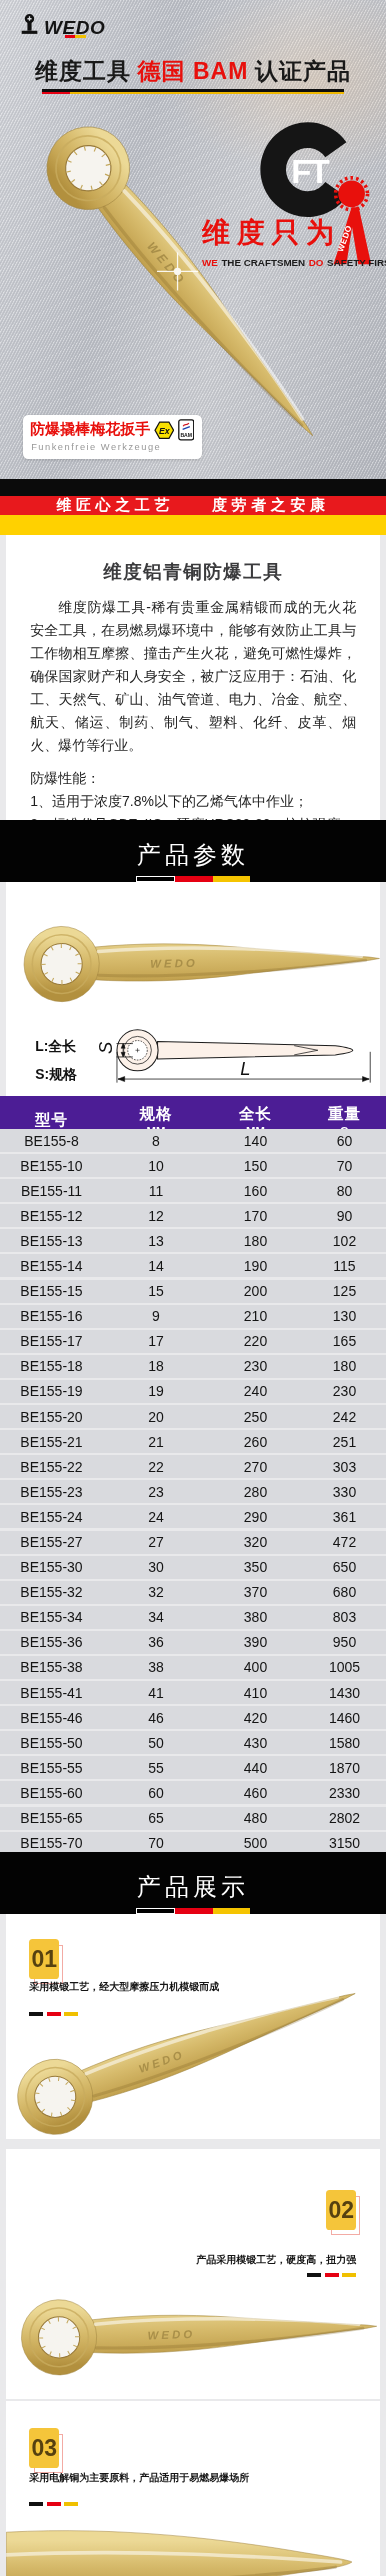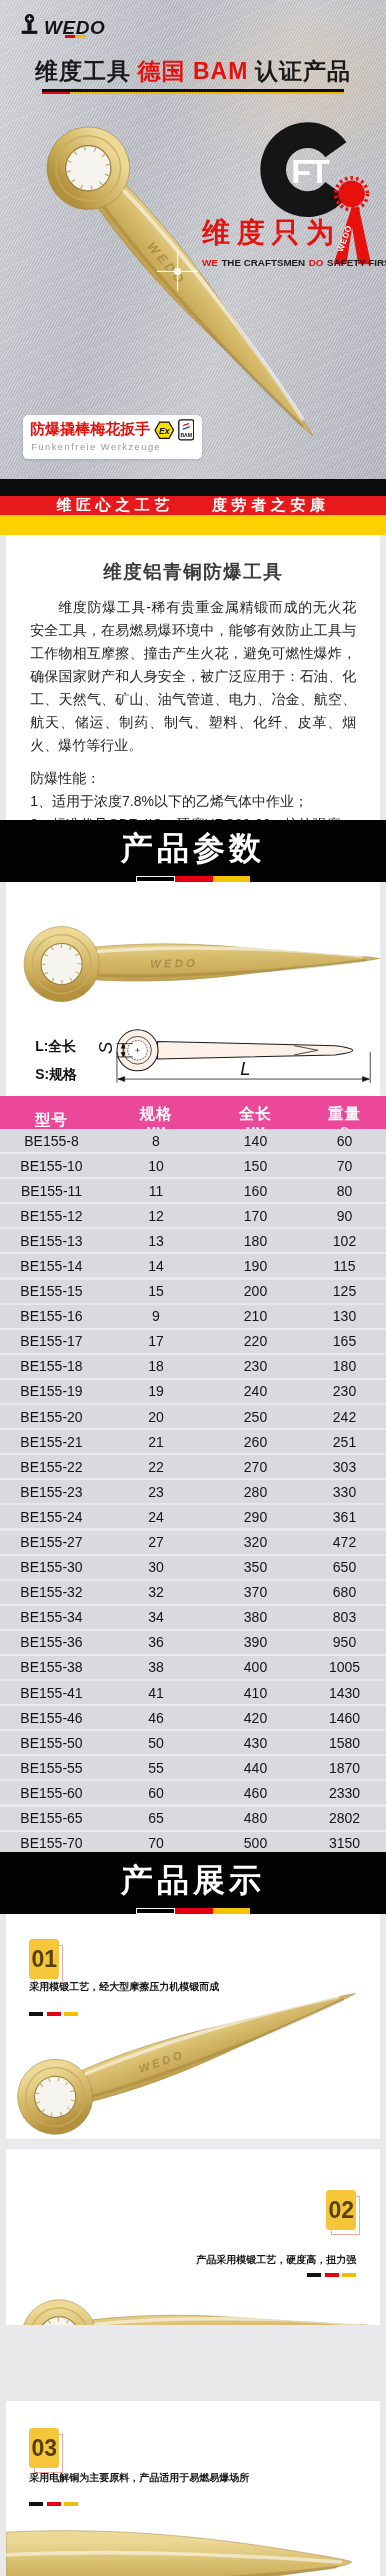--- a/index.html
+++ b/index.html
@@ -43,45 +43,45 @@
   .card{position:absolute;left:6.2px;width:374px;background:#fff;overflow:hidden;}
 
   
   .intro-card{top:535px;height:285px;}
   .intro-title{margin-top:24px;text-align:center;font-size:18.5px;font-weight:800;color:#3b3b3d;letter-spacing:1.5px;}
   .intro-par{margin:12.4px 24px 0 24px;font-size:14px;line-height:23px;color:#1f1f1f;text-align:justify;text-indent:2em;}
   .perf{margin:9.3px 24px 0 24px;font-size:14px;line-height:23px;color:#1f1f1f;}
 
   
   .black-banner{position:absolute;left:0;width:386px;height:62px;background:#030303;text-align:center;}
-  .bb-label{padding-top:6.7px;font-size:32px;font-weight:700;color:#fff;letter-spacing:4.1px;}
+  .bb-label{padding-top:6.7px;font-size:24px;font-weight:400;color:#fff;letter-spacing:4.1px;margin-top:12px;}
   .bb-flag{width:114px;height:5.2px;margin:5.7px auto 0;display:flex;}
   .bf-black{flex:1;background:#000;border:0.5px solid #fff;box-sizing:border-box;}
   .bf-red{flex:1;background:#e60012;}
   .bf-gold{flex:1;background:#f5c400;}
 
   
   .photo-card{top:882px;height:214px;}
   .photo-svg{position:absolute;left:0;top:34px;width:374px;height:93px;}
   .diagram-svg{position:absolute;left:0;top:139px;width:374px;height:75px;}
   .dg-label{font-size:27px;font-weight:600;fill:#111;}
   .dg-dim{font-size:36px;font-style:italic;fill:#111;}
 
   
-  .spec-header{position:absolute;top:1096px;left:0;width:386px;height:49px;background:#ec4899;display:grid;grid-template-columns:103px 106px 93px 85px;}
+  .spec-header{position:absolute;top:1096px;left:0;width:386px;height:49px;background:#4c1d95;display:grid;grid-template-columns:103px 106px 93px 85px;}
   .sh-cell{display:flex;flex-direction:column;align-items:center;justify-content:center;color:#fff;}
   .sh-label{font-size:15.5px;font-weight:800;letter-spacing:1px;}
   .sh-unit{font-size:11.3px;font-weight:700;margin-top:0.5px;}
   .spec-body{position:absolute;top:1129px;left:0;width:386px;}
   .t-row{height:23px;margin-bottom:2.1px;background:#d9dade;display:grid;grid-template-columns:103px 106px 93px 85px;}
   .t-cell{display:flex;align-items:center;justify-content:center;font-size:14px;color:#141414;}
 
   
   .sc-card-a{top:1914px;height:225px;}
-  .sc-card-b{top:2149px;height:176px;}
+  .sc-card-b{top:2149px;height:250px;}
   .sc-card-c{top:2401px;height:240px;}
   .badge{position:absolute;width:30px;height:40px;}
   .badge .bshadow{position:absolute;left:5.2px;top:5.7px;width:29px;height:39px;background:#fff;border:1px solid #f3aba4;box-sizing:border-box;}
   .badge .bface{position:absolute;left:0;top:0;width:30px;height:40px;background:#f5c53a;border-radius:3.6px;display:flex;align-items:center;justify-content:center;font-size:23px;font-weight:900;color:#564110;}
   .sc-text{position:absolute;font-size:10px;font-weight:700;color:#151515;white-space:nowrap;}
   .mini-flag{position:absolute;display:flex;gap:3.6px;}
   .mini-flag i{display:block;width:14px;height:4.1px;}
   .mf-black{background:#111;}.mf-red{background:#e60012;}.mf-gold{background:#f0c000;}
   .sc-img{position:absolute;left:0;width:374px;}
 </style>

